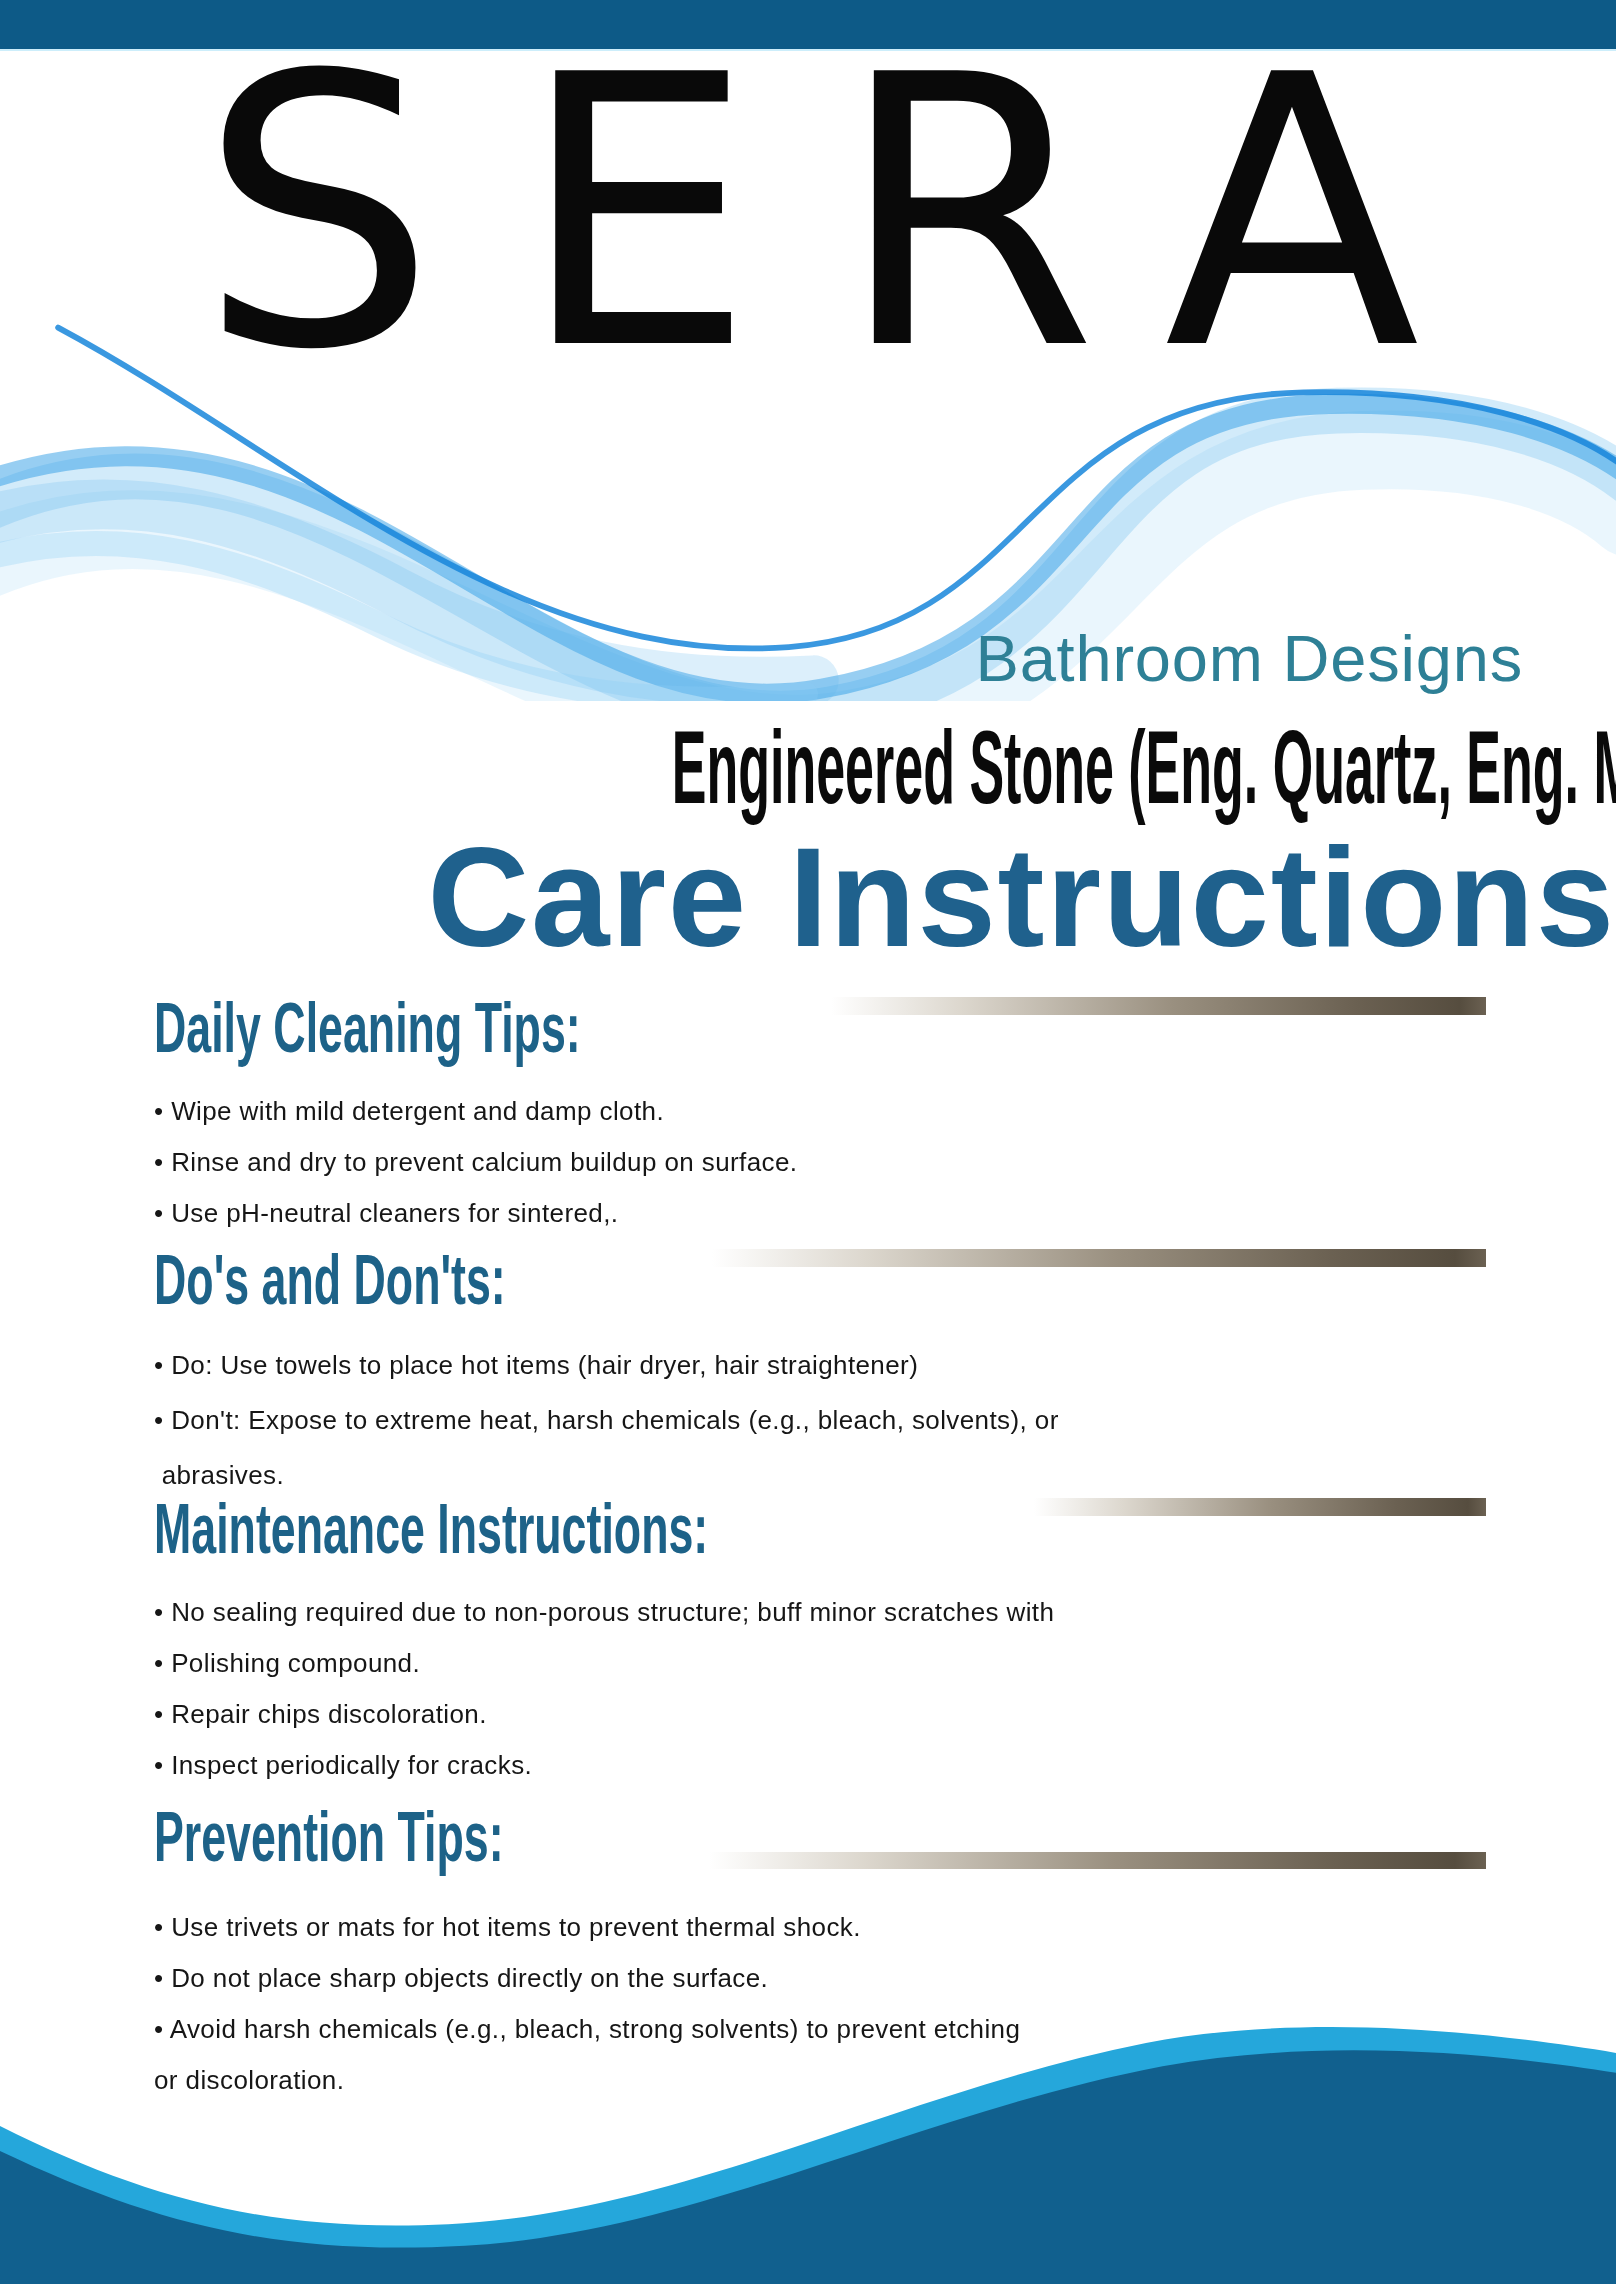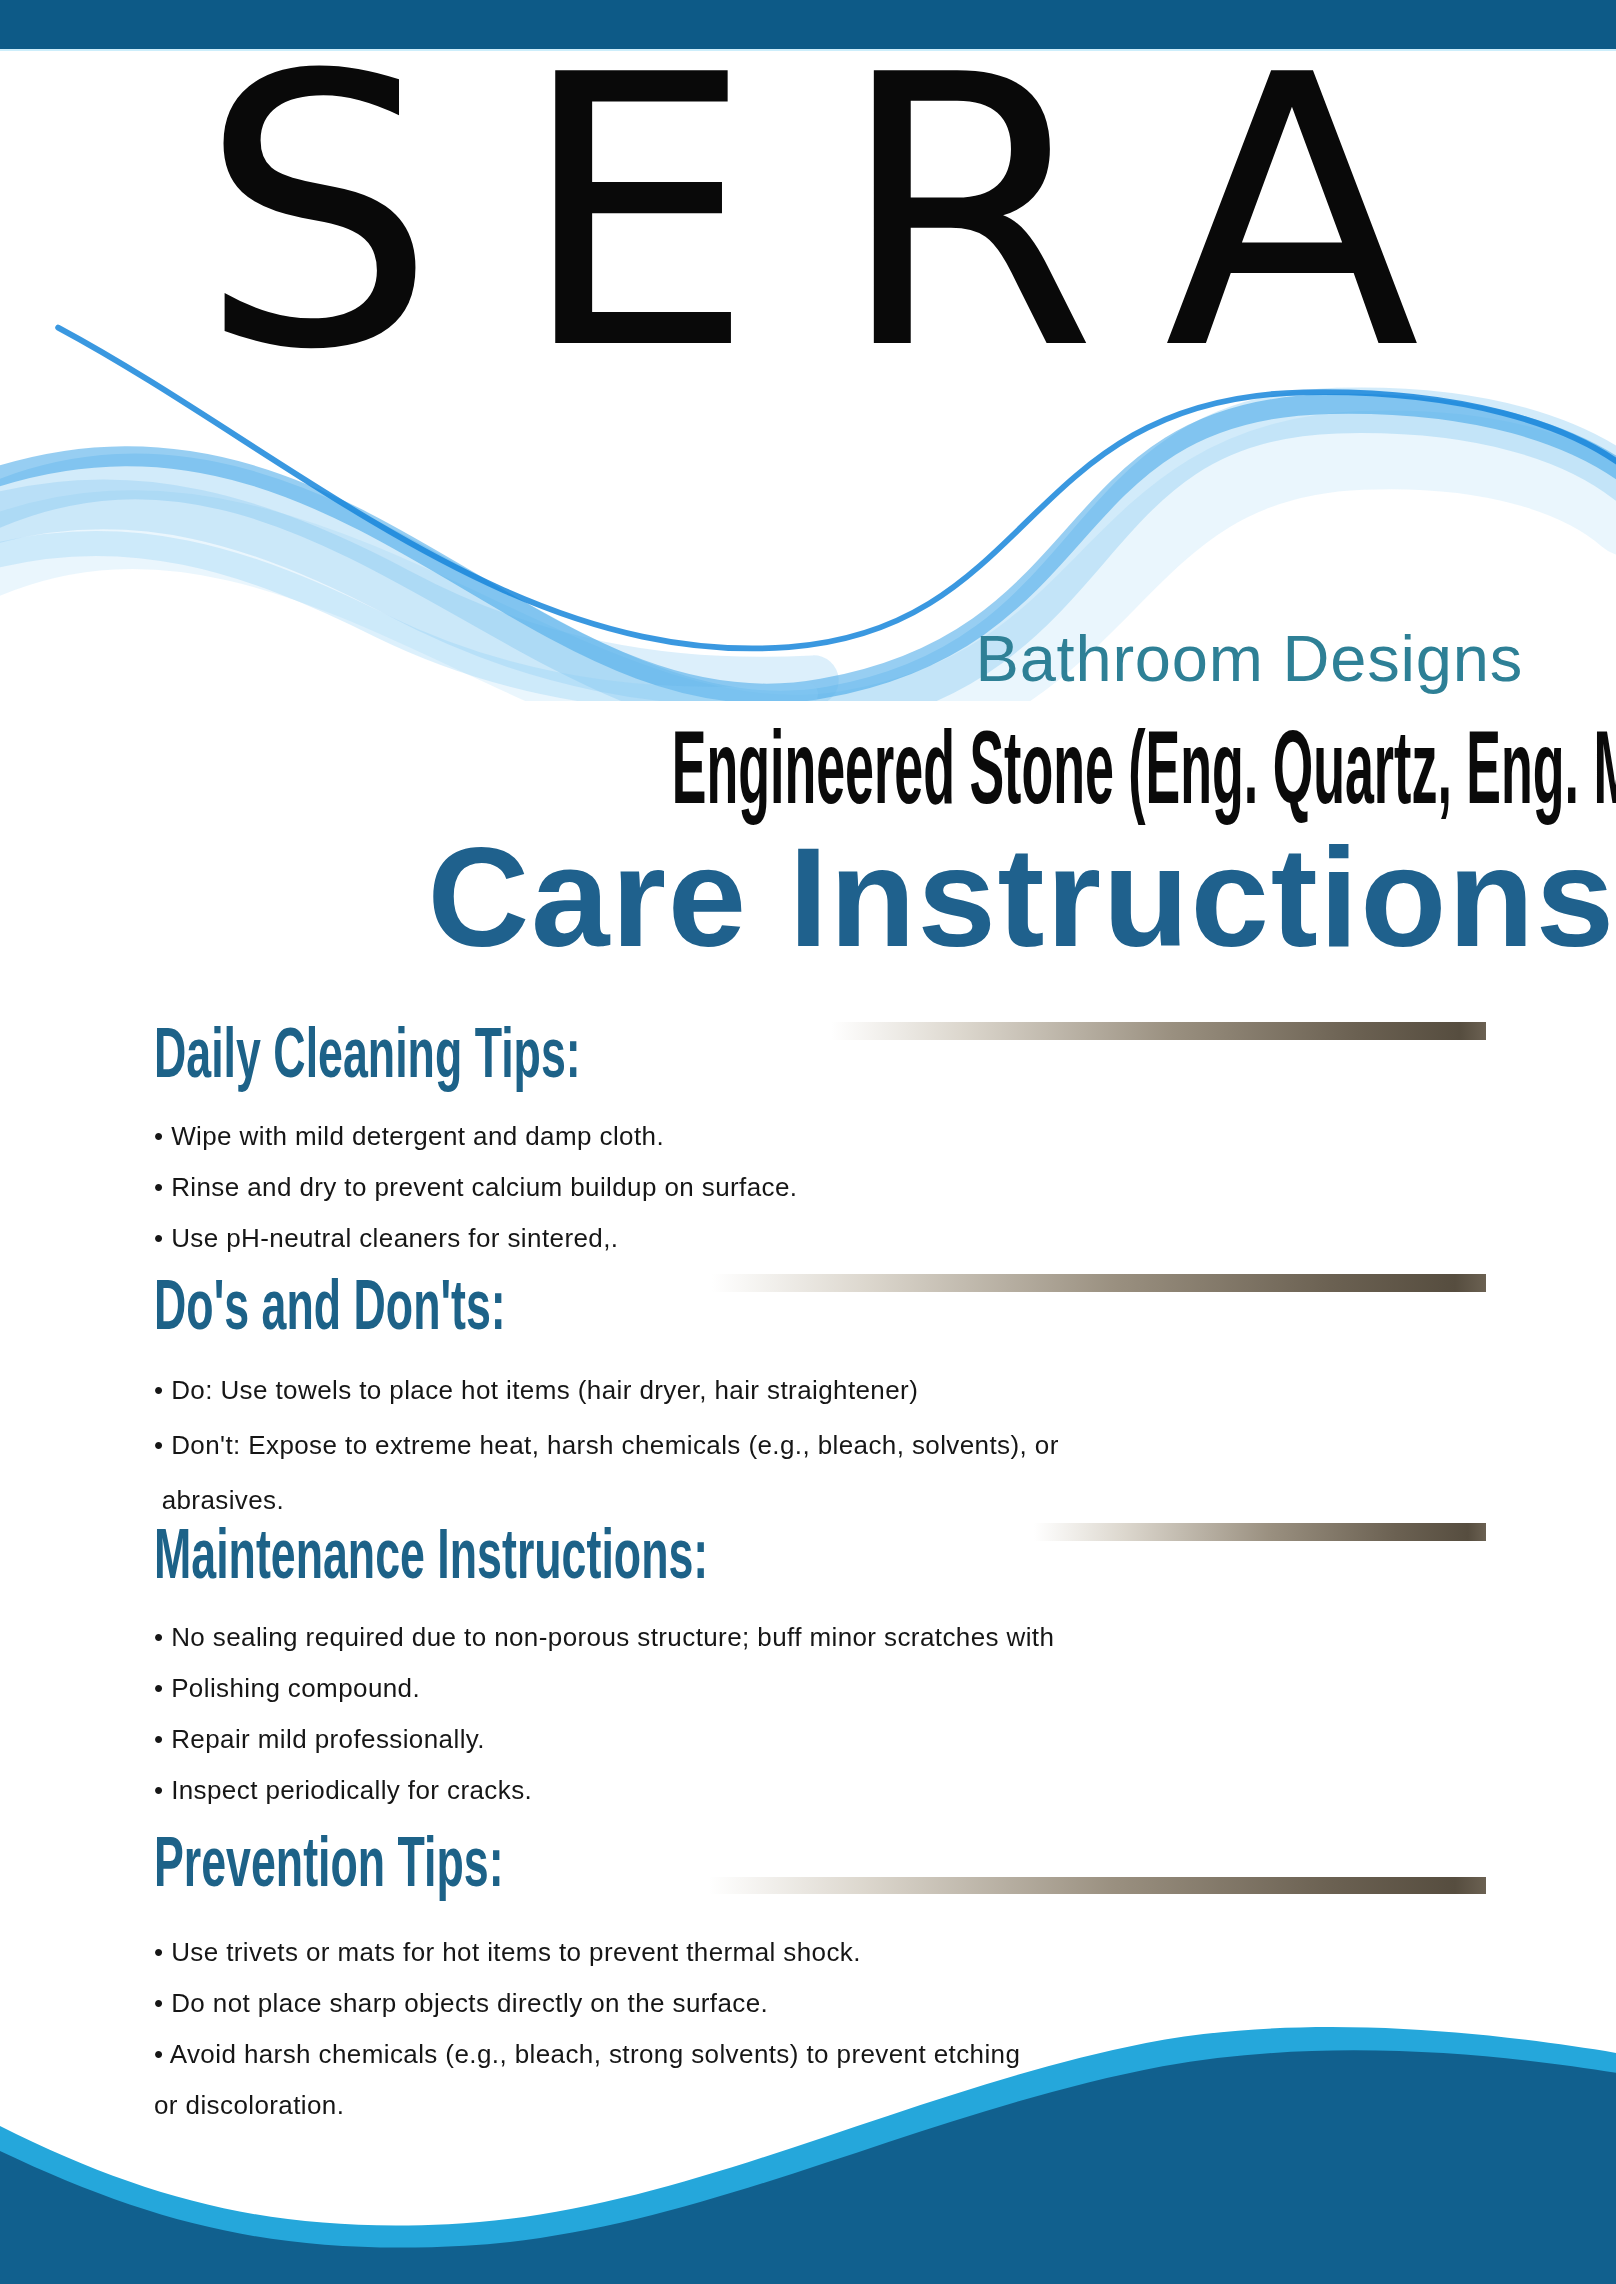--- a/index.html
+++ b/index.html
@@ -53,21 +53,21 @@
     font-size:104px;font-weight:700;color:#0a0a0a;
     transform:scaleX(0.50);transform-origin:center center;
     letter-spacing:0;
   }
   .page-title{
     position:absolute;top:816px;left:0;width:100%;text-align:right;
     font-size:141px;font-weight:700;color:var(--title-blue);
     letter-spacing:1.7px;white-space:nowrap;
   }
   .section{
-    position:absolute;left:154px;right:130px;margin-top:25px;
+    position:absolute;left:154px;right:130px;
   }
   .section-header{
     display:flex;align-items:center;
   }
   .section-heading{
     display:inline-block;white-space:nowrap;
     font-size:71px;font-weight:700;color:var(--heading-blue);
     transform:scaleX(0.63);transform-origin:left center;
     letter-spacing:0;
     flex:0 0 auto;
@@ -154,21 +154,21 @@
   </div>
 
   <div class="section s3">
     <div class="section-header">
       <span class="section-heading">Maintenance Instructions:</span>
       <div class="divider-bar bar-high"></div>
     </div>
     <div class="section-lines">
       <div class="line">• No sealing required due to non-porous structure; buff minor scratches with</div>
       <div class="line">• Polishing compound.</div>
-      <div class="line">• Repair mild professionally.</div>
+      <div class="line">• Repair chips discoloration.</div>
       <div class="line">• Inspect periodically for cracks.</div>
     </div>
   </div>
 
   <div class="section s4">
     <div class="section-header">
       <span class="section-heading">Prevention Tips:</span>
       <div class="divider-bar bar-low"></div>
     </div>
     <div class="section-lines">

